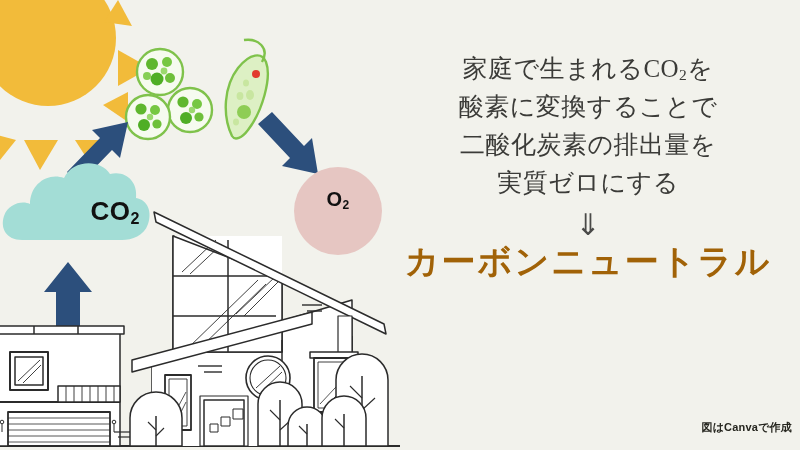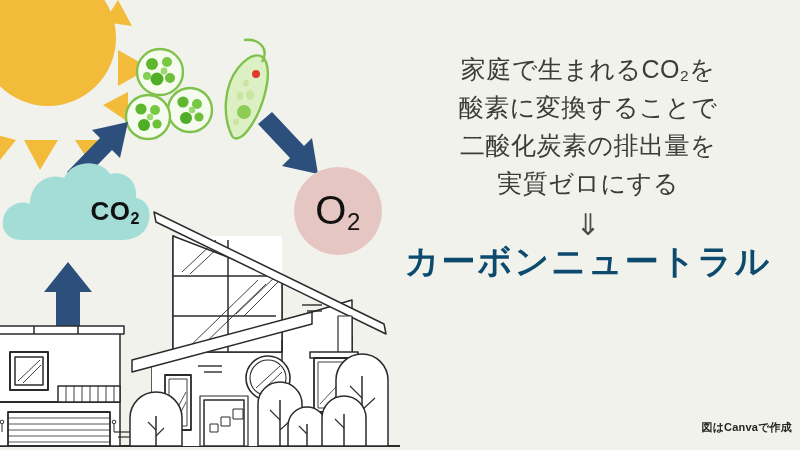--- a/index.html
+++ b/index.html
@@ -14,48 +14,49 @@
   
   .text-col { position:absolute; left:388px; top:28px; width:400px; text-align:center; }
   .title {
     font-size:40px; font-weight:bold; color:#111111; letter-spacing:1px;
     line-height:1.1; white-space:nowrap;
   }
   .subtitle-block { margin-top:22px; }
   .sub-line {
     font-size:25px; color:#3b3b38; line-height:1.52; letter-spacing:0.5px;
     white-space:nowrap;
+    font-family:Liberation Serif, serif;
   }
   .sub-line sub { font-size:0.62em; vertical-align:-0.22em; }
   .dbl-arrow {
     font-size:30px; color:#4a4a48; line-height:1; margin-top:8px; margin-bottom:2px;
     font-family:"DejaVu Sans",sans-serif;
   }
   .green-line {
-    font-size:34px; font-weight:bold; color:#0c4a6e; letter-spacing:2px;
+    font-size:34px; font-weight:bold; color:#a16207; letter-spacing:2px;
     white-space:nowrap; line-height:1.15;
   }
   .credit {
     position:absolute; right:8px; top:420px; font-size:11px; font-weight:bold;
     color:#26261f; letter-spacing:0.2px;
   }
 
   
   .art { position:absolute; left:0; top:0; width:800px; height:450px; pointer-events:none; }
 
   
   .cloud-label {
     position:absolute; left:30px; top:196px; width:110px; text-align:right;
     font-size:26px; font-weight:bold; color:#111; letter-spacing:0.5px;
   }
   .cloud-label sub { font-size:0.62em; vertical-align:-0.25em; }
   
   .o2-label {
     position:absolute; left:300px; top:188px; width:76px; text-align:center;
-    font-size:40px; font-weight:normal; color:#111; letter-spacing:0.5px;
+    font-size:20px; font-weight:bold; color:#111; letter-spacing:0.5px;
   }
   .o2-label sub { font-size:0.6em; vertical-align:-0.25em; }
 </style>
 </head>
 <body>
 
 <div id="stage">
 
   <svg class="art" viewBox="0 0 800 450">
 

